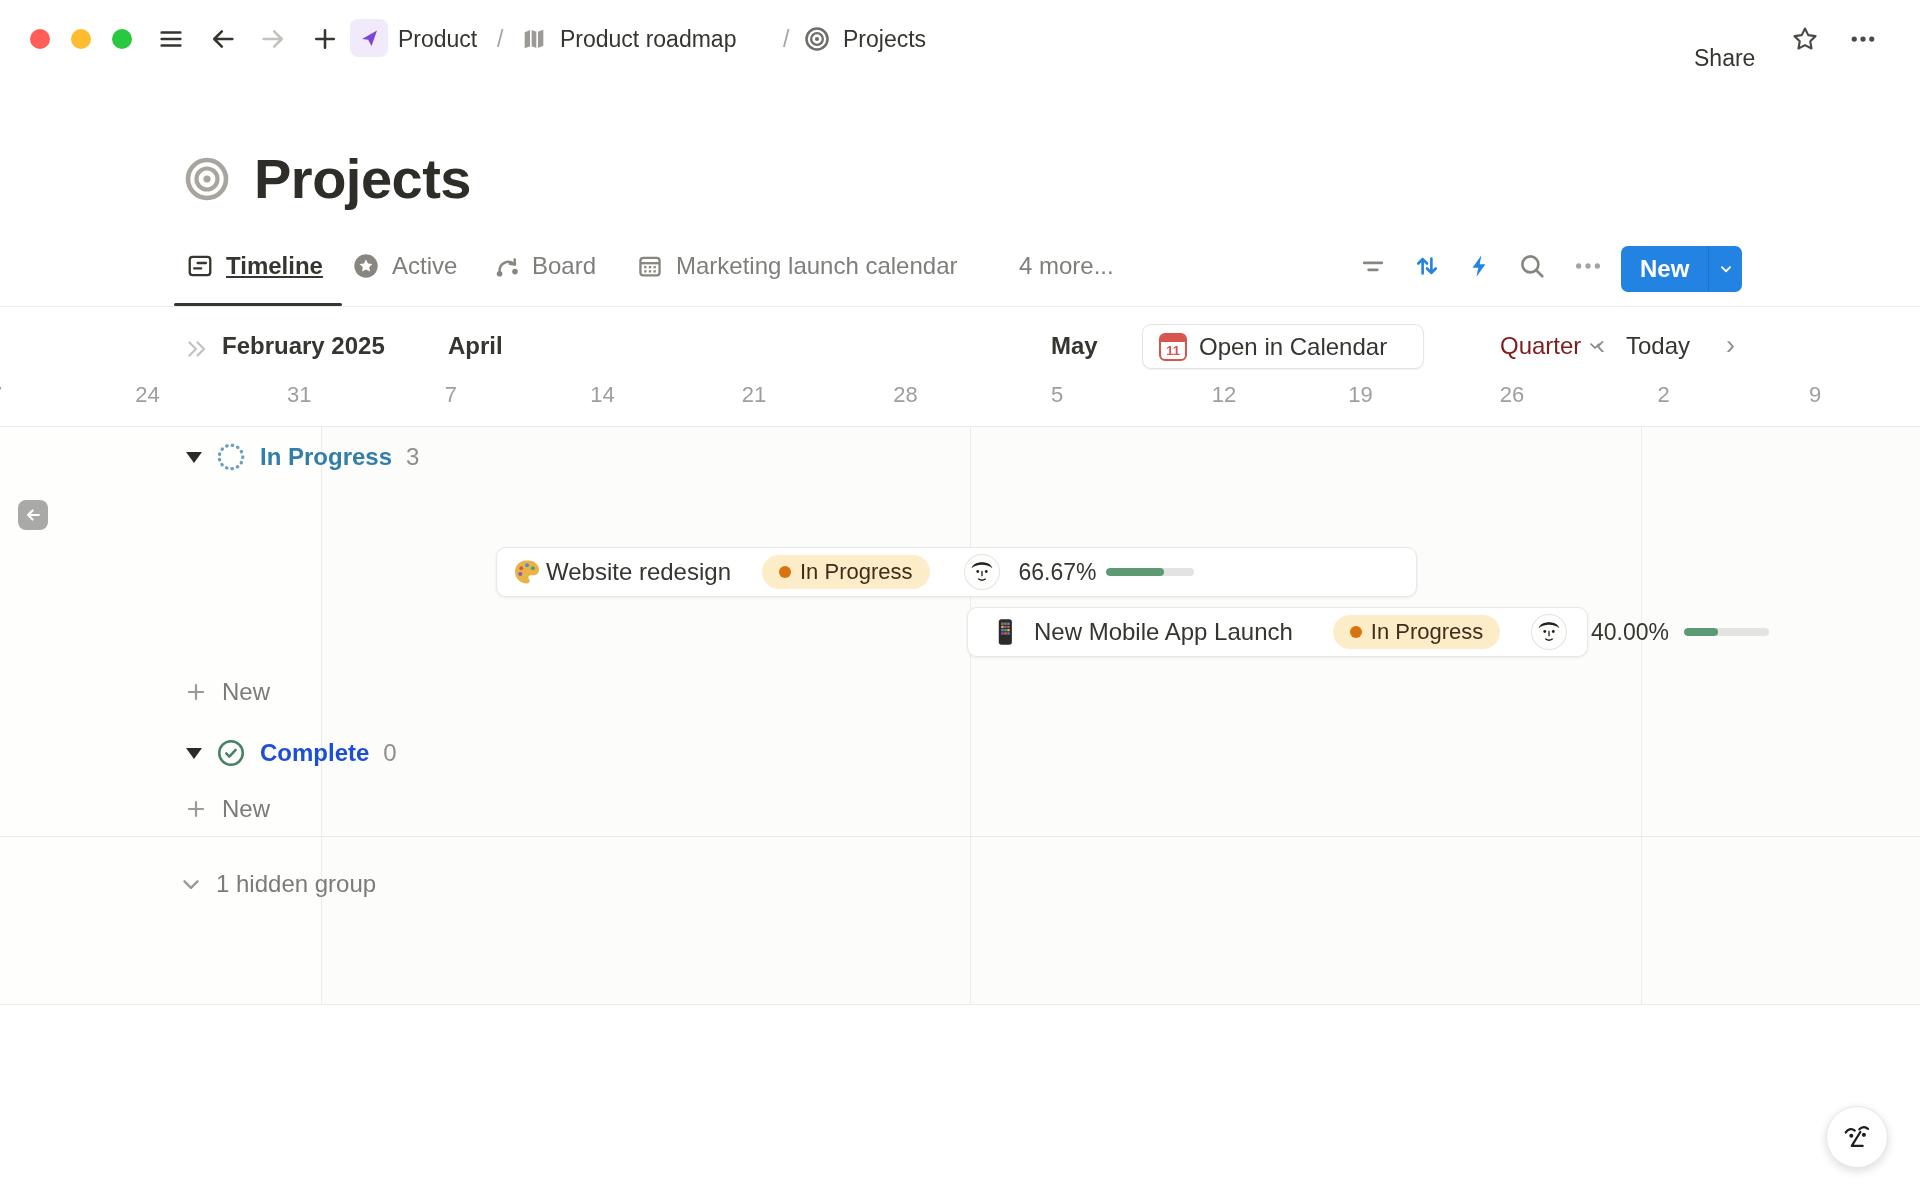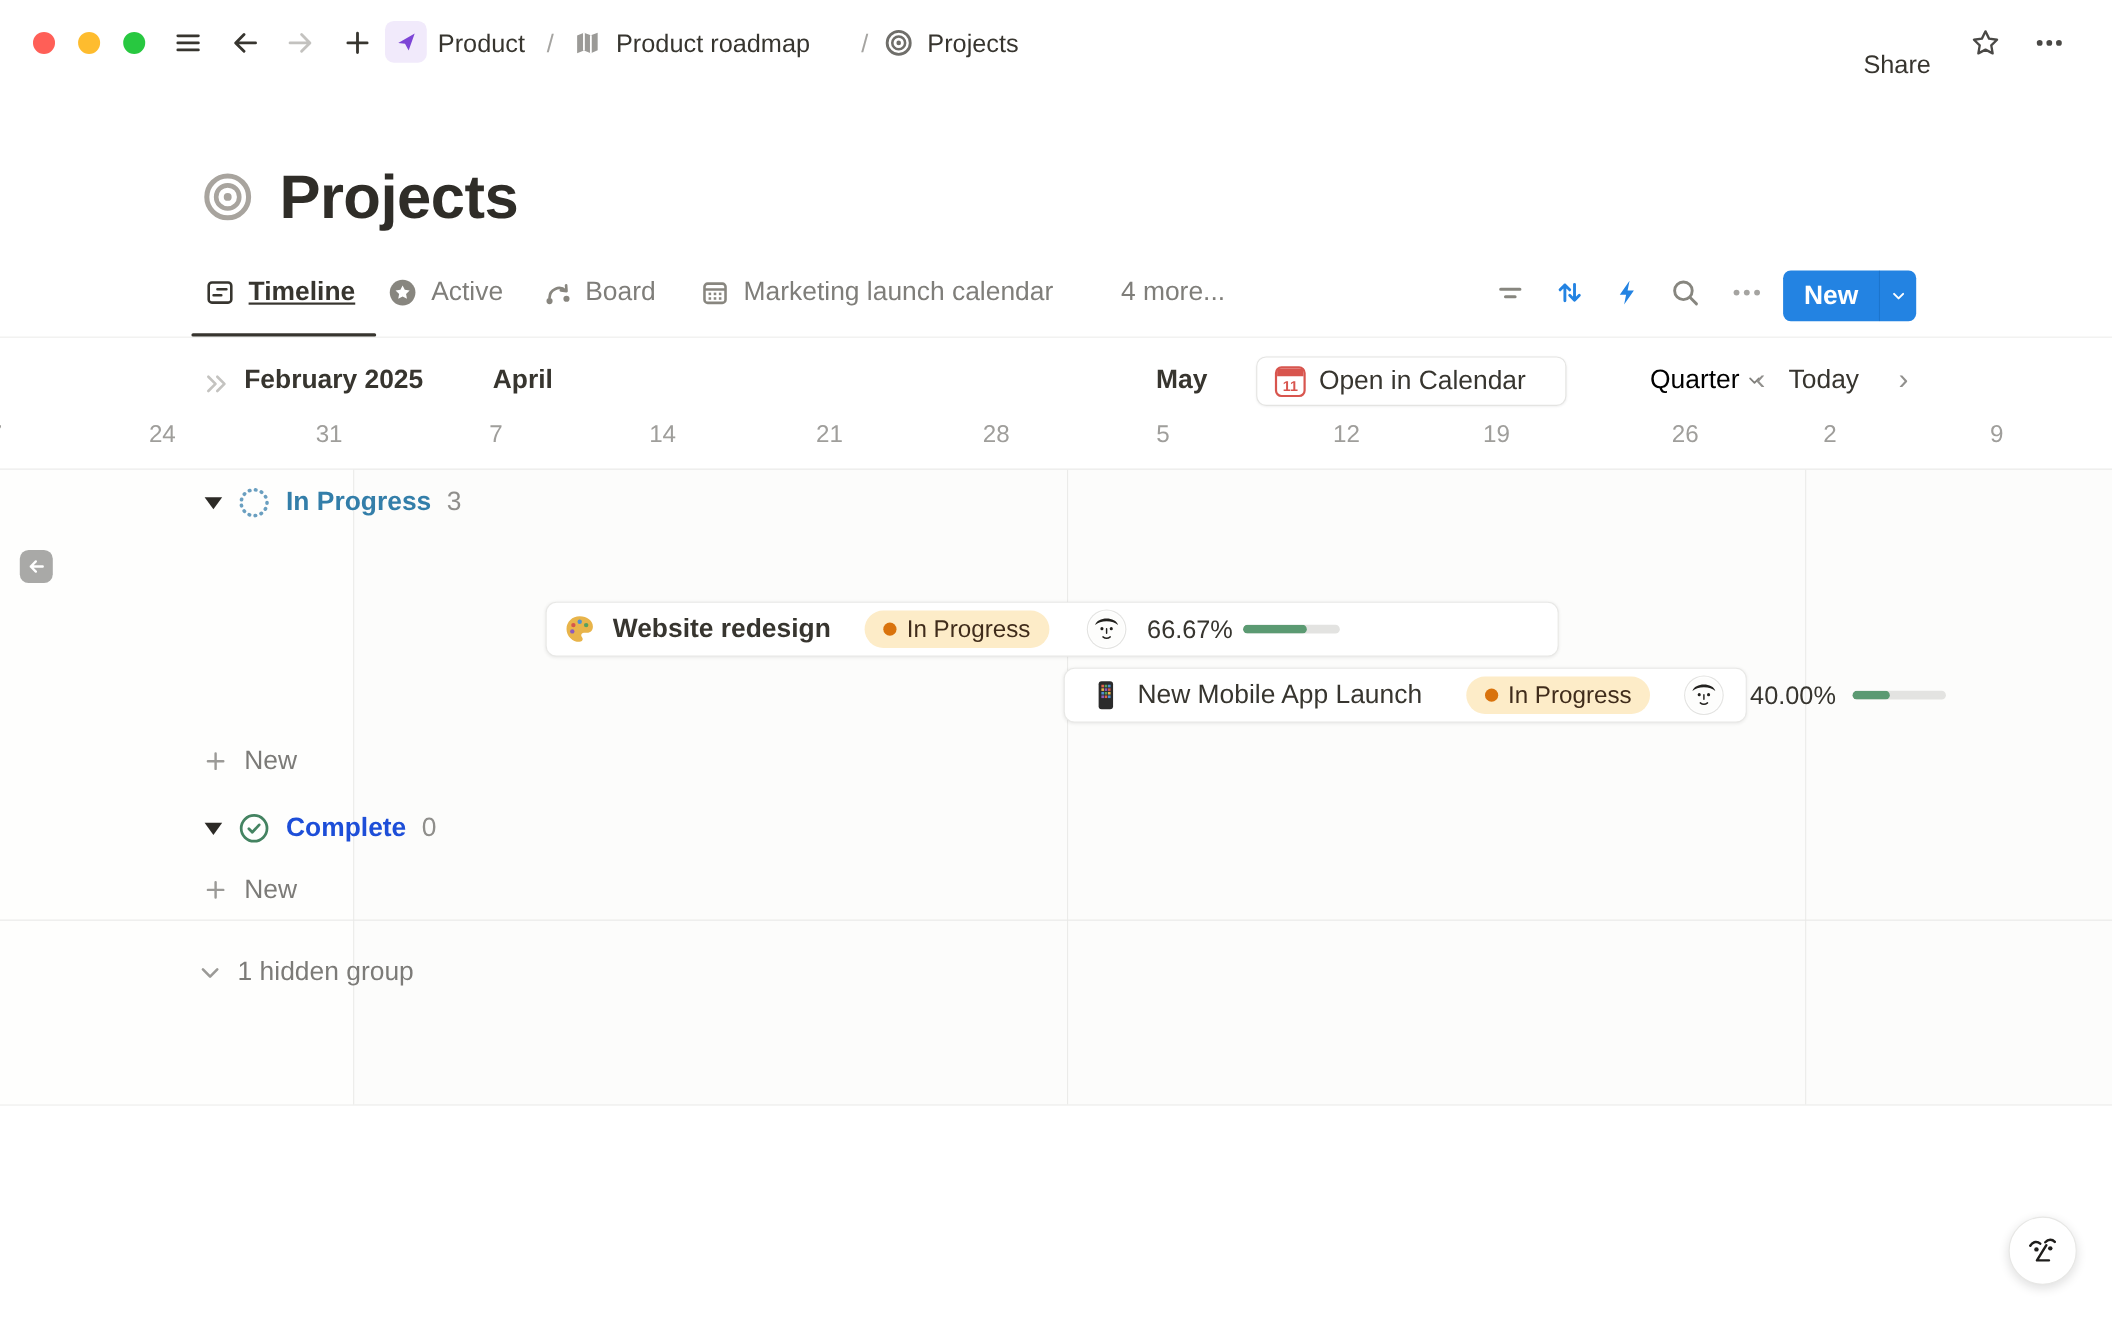--- a/index.html
+++ b/index.html
@@ -29,21 +29,21 @@
   .new-btn{position:absolute;left:1621px;top:246px;width:121px;height:46px;background:#2383e2;border-radius:7px;display:flex;align-items:stretch;color:#fff;cursor:pointer;}
   .new-btn .main{width:88px;display:flex;align-items:center;justify-content:center;font-size:24px;font-weight:600;}
   .new-btn .chev{width:33px;display:flex;align-items:center;justify-content:center;border-left:1px solid #1b72c8;border-radius:0 7px 7px 0;}
 
   
   .month{position:absolute;top:332px;font-size:24px;font-weight:600;color:#37352f;white-space:nowrap;}
   .cal-btn{position:absolute;left:1142px;top:324px;width:282px;height:45px;background:#fff;border:1px solid #e4e4e2;border-radius:9px;box-shadow:0 1px 2px rgba(15,15,15,0.06);display:flex;align-items:center;gap:12px;padding:0 0 0 16px;box-sizing:border-box;font-size:24px;color:#37352f;cursor:pointer;white-space:nowrap;}
   .cal-ic{width:28px;height:28px;border:2px solid #d8554e;border-radius:6px;box-sizing:border-box;position:relative;background:#fff;}
   .cal-ic .band{position:absolute;left:0;top:0;width:100%;height:7px;background:#d8554e;border-radius:3px 3px 0 0;}
   .cal-ic .day{position:absolute;left:0;top:8px;width:100%;text-align:center;font-size:13px;font-weight:700;color:#d8554e;}
-  .zoom-sel{position:absolute;left:1500px;top:332px;display:flex;align-items:center;gap:6px;font-size:24px;color:#000000;cursor:pointer;}
+  .zoom-sel{position:absolute;left:1500px;top:332px;display:flex;align-items:center;gap:6px;font-size:24px;color:#7f1d1d;cursor:pointer;}
   .navchev{position:absolute;top:330px;font-size:27px;color:#91908d;cursor:pointer;}
   .today{position:absolute;left:1626px;top:332px;font-size:24px;color:#37352f;cursor:pointer;}
   .dates{position:absolute;left:0;top:382px;width:1920px;height:30px;}
   .tick{position:absolute;top:0;transform:translateX(-50%);font-size:22px;color:#9f9e9b;}
 
   
   .grid{position:absolute;left:0;top:426px;width:1920px;height:579px;background:#fcfcfb;border-top:1px solid #e9e9e7;border-bottom:1px solid #ececea;box-sizing:border-box;}
   .vline{position:absolute;top:0;bottom:0;width:1px;background:#ebebe9;}
   .past{position:absolute;left:0;top:0;bottom:0;width:321px;background:rgba(255,255,255,0.55);}
   .hline{position:absolute;left:0;width:1920px;height:1px;background:#e9e9e7;}
@@ -271,21 +271,21 @@
     <span class="tick" style="left: -4px;">7</span>
     <span class="tick" style="left: 147.6px;">24</span>
     <span class="tick" style="left: 299.2px;">31</span>
     <span class="tick" style="left: 450.8px;">7</span>
     <span class="tick" style="left: 602.4px;">14</span>
     <span class="tick" style="left: 754px;">21</span>
     <span class="tick" style="left: 905.6px;">28</span>
     <span class="tick" style="left: 1057.2px;">5</span>
     <span class="tick" style="left: 1224px; text-align: right;">12</span>
     <span class="tick" style="left: 1360.4px;">19</span>
-    <span class="tick" style="left: 1512px; margin-left: 20px;">26</span>
+    <span class="tick" style="left: 1512px;">26</span>
     <span class="tick" style="left: 1663.6px;">2</span>
     <span class="tick" style="left: 1815.2px;">9</span>
   </div>
 
 <div class="grid">
   <div class="past"></div>
   <div class="vline" style="left:321px;"></div>
   <div class="vline" style="left:970px;"></div>
   <div class="vline" style="left:1641px;"></div>
 </div>
@@ -303,21 +303,21 @@
 <div class="card" style="left:496px;top:547px;width:921px;">
   <span style="margin-left:15px;flex:none;">
     <svg width="30" height="30" viewBox="0 0 24 24">
         <path d="M12 2.6c-5.4 0-9.6 4-9.6 9.2 0 5.1 4.2 9.4 9.4 9.4 1.5 0 2.4-.9 2.4-2 0-.6-.3-1.1-.6-1.5-.3-.4-.5-.8-.5-1.3 0-1 .9-1.8 2-1.8h2.1c3 0 4.4-2.1 4.4-4.6 0-4.2-4.2-7.4-9.6-7.4z" fill="#e8b44a"></path>
         <circle cx="7.4" cy="9" r="1.6" fill="#d6564c"></circle>
         <circle cx="12" cy="6.6" r="1.6" fill="#4f90d1"></circle>
         <circle cx="16.7" cy="9" r="1.6" fill="#58a05e"></circle>
         <circle cx="6.6" cy="13.6" r="1.6" fill="#8d5bbd"></circle>
       </svg>
   </span>
-  <span class="title" style="margin-left:15px;font-weight:bold;">Website redesign</span>
+  <span class="title" style="margin-left:4px;">Website redesign</span>
   <span class="badge" style="margin-left:31px;">
     <span class="dot"></span>
     <span class="txt">In Progress</span>
   </span>
   <span class="avatar" style="margin-left:35px;">
     <svg width="34" height="34" viewBox="0 0 36 36">
         <circle cx="18" cy="18" r="17" fill="#fdfdfc"></circle>
         <path d="M7 14C9 5.5 27 5.5 29 14c-4.5-5-17.5-5-22 0z" fill="#22211e"></path>
         <circle cx="13.5" cy="17.5" r="1.5" fill="#22211e"></circle>
         <circle cx="22.5" cy="17.5" r="1.5" fill="#22211e"></circle>

